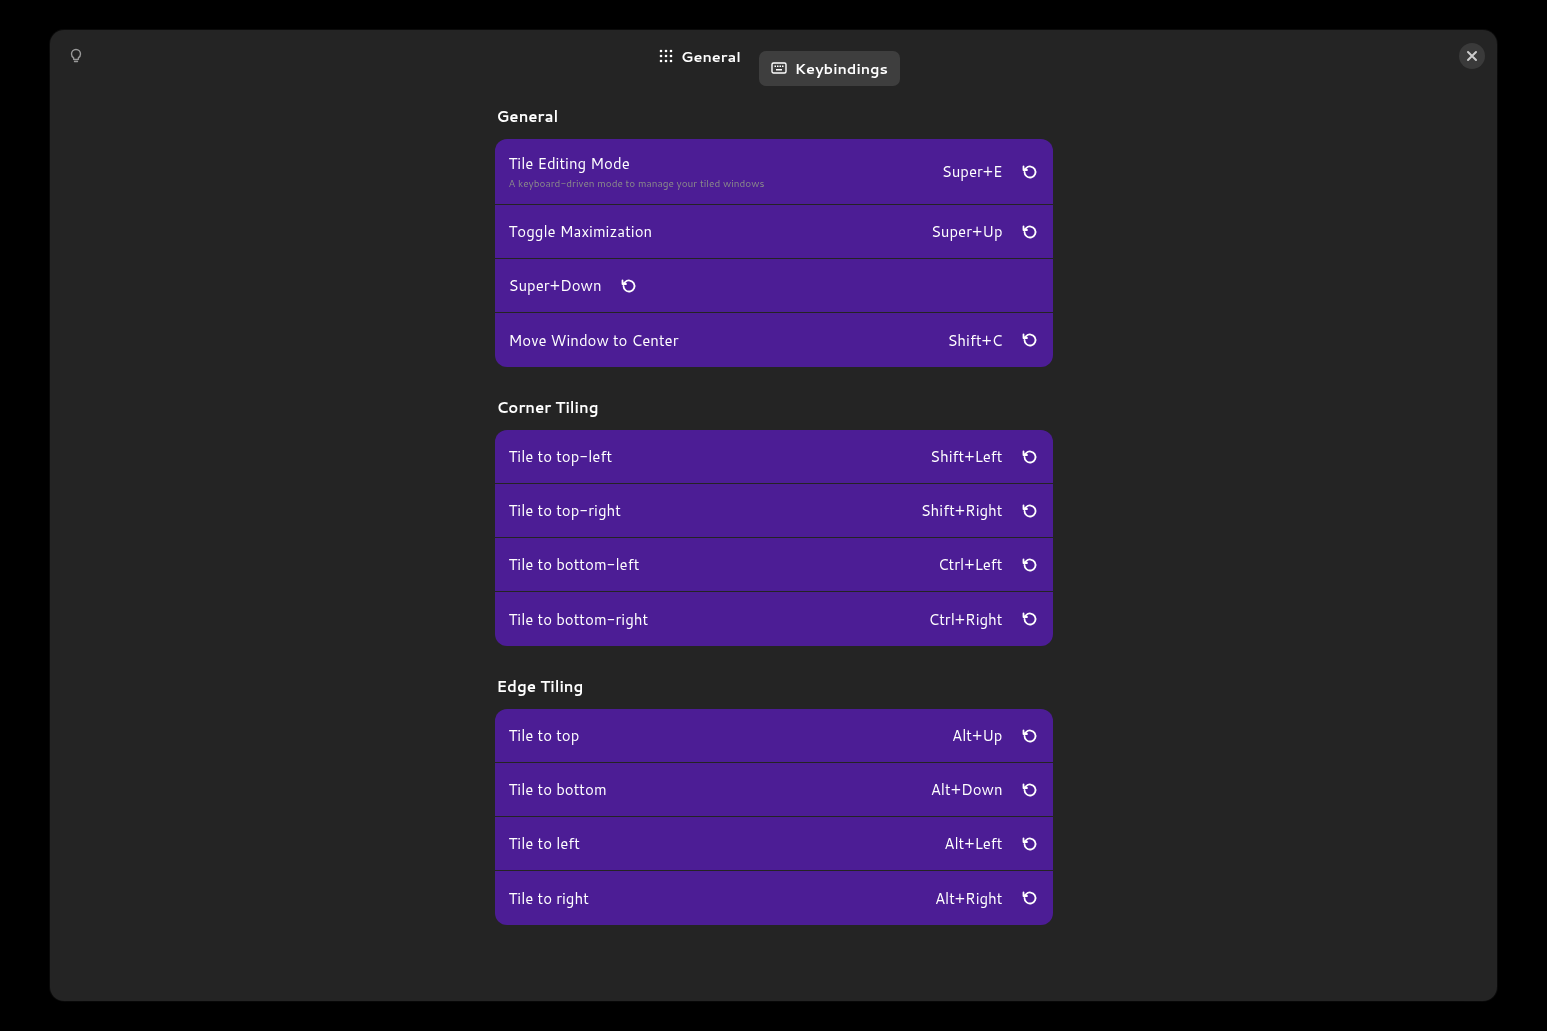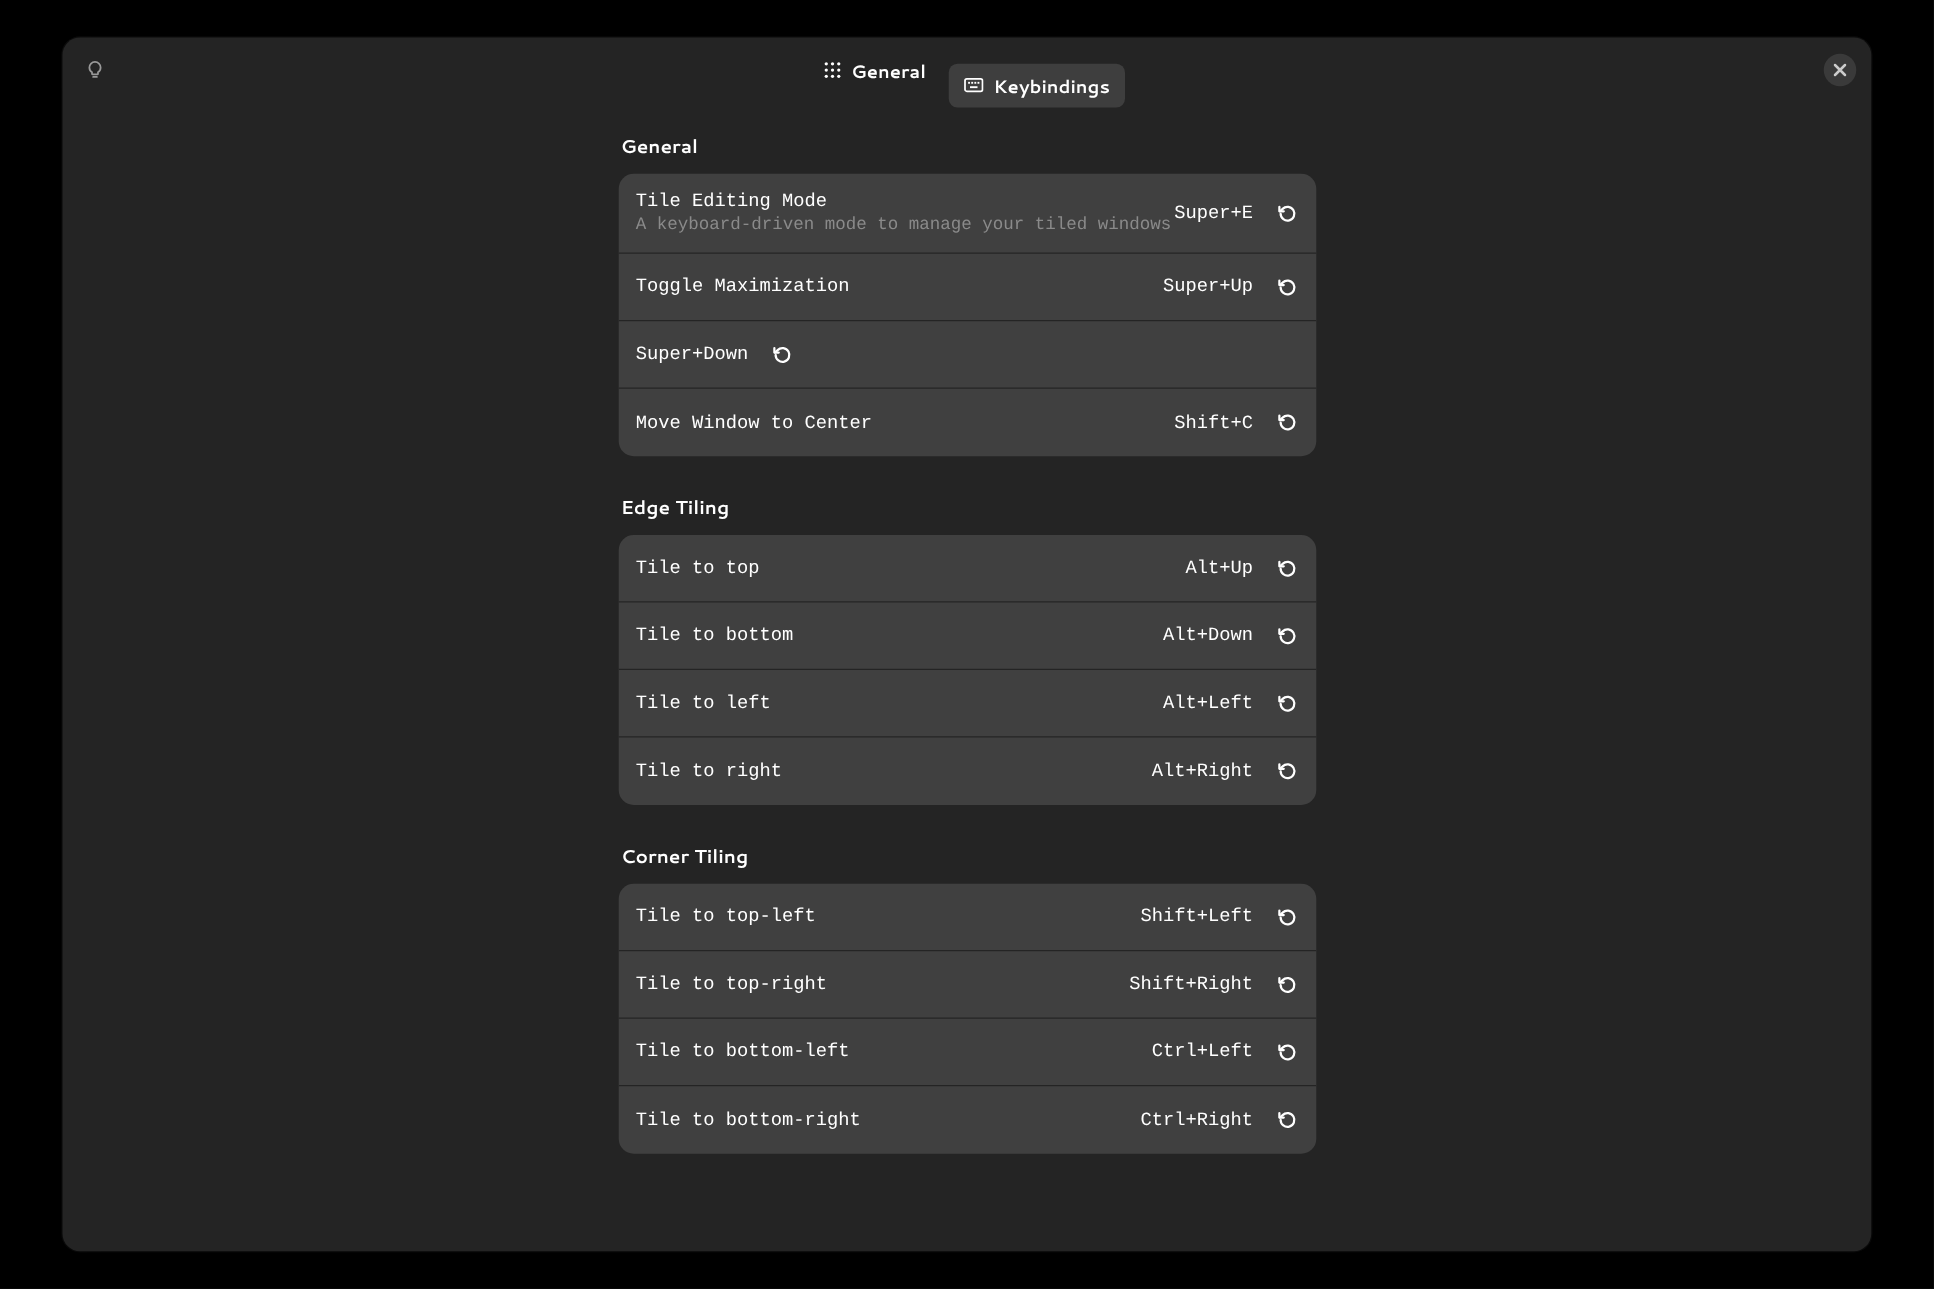--- a/index.html
+++ b/index.html
@@ -110,24 +110,23 @@
       margin: 0 auto 30px auto;
     }
     .section-title {
       color: #fff;
       font-size: 15px;
       font-weight: 700;
       margin-bottom: 12px;
       padding-left: 2px;
     }
     .group {
-      background: #404040;
+      background: #4c1d95;
       border-radius: 12px;
       overflow: hidden;
-      font-family: Liberation Mono, monospace;
     }
     .row {
       display: flex;
       align-items: center;
       padding: 14px 14px;
       border-bottom: 1px solid #242424;
       cursor: pointer;
       min-height: 54px;
     }
     .row:last-child {
@@ -139,21 +138,21 @@
       flex-direction: column;
       gap: 2px;
     }
     .row-title {
       color: #fff;
       font-size: 15px;
       font-weight: 400;
     }
     .row-subtitle {
       color: #8a8a8a;
-      font-size: 14px;
+      font-size: 10px;
     }
     .row-accel {
       color: #fff;
       font-size: 15px;
       margin-right: 18px;
     }
     .reset-icon {
       color: #fff;
       display: flex;
       align-items: center;
@@ -265,20 +264,74 @@
             <svg viewBox="0 0 18 18">
                 <path d="M3.5 9a5.5 5.5 0 1 0 1.6-3.9L3 7" stroke="currentColor" stroke-width="1.8" fill="none" stroke-linecap="round" stroke-linejoin="round"></path>
                 <path d="M2.5 3.5 V7 H6" stroke="currentColor" stroke-width="1.8" fill="none" stroke-linecap="round" stroke-linejoin="round"></path>
               </svg>
           </div>
         </div>
       </div>
     </div>
 
     <div class="section">
+      <div class="section-title">Corner Tiling</div>
+      <div class="group">
+        <div class="row">
+          <div class="row-main">
+            <div class="row-title">Tile to top-left</div>
+          </div>
+          <div class="row-accel">Shift+Left</div>
+          <div class="reset-icon">
+            <svg viewBox="0 0 18 18">
+                <path d="M3.5 9a5.5 5.5 0 1 0 1.6-3.9L3 7" stroke="currentColor" stroke-width="1.8" fill="none" stroke-linecap="round" stroke-linejoin="round"></path>
+                <path d="M2.5 3.5 V7 H6" stroke="currentColor" stroke-width="1.8" fill="none" stroke-linecap="round" stroke-linejoin="round"></path>
+              </svg>
+          </div>
+        </div>
+        <div class="row">
+          <div class="row-main">
+            <div class="row-title">Tile to top-right</div>
+          </div>
+          <div class="row-accel">Shift+Right</div>
+          <div class="reset-icon">
+            <svg viewBox="0 0 18 18">
+                <path d="M3.5 9a5.5 5.5 0 1 0 1.6-3.9L3 7" stroke="currentColor" stroke-width="1.8" fill="none" stroke-linecap="round" stroke-linejoin="round"></path>
+                <path d="M2.5 3.5 V7 H6" stroke="currentColor" stroke-width="1.8" fill="none" stroke-linecap="round" stroke-linejoin="round"></path>
+              </svg>
+          </div>
+        </div>
+        <div class="row">
+          <div class="row-main">
+            <div class="row-title">Tile to bottom-left</div>
+          </div>
+          <div class="row-accel">Ctrl+Left</div>
+          <div class="reset-icon">
+            <svg viewBox="0 0 18 18">
+                <path d="M3.5 9a5.5 5.5 0 1 0 1.6-3.9L3 7" stroke="currentColor" stroke-width="1.8" fill="none" stroke-linecap="round" stroke-linejoin="round"></path>
+                <path d="M2.5 3.5 V7 H6" stroke="currentColor" stroke-width="1.8" fill="none" stroke-linecap="round" stroke-linejoin="round"></path>
+              </svg>
+          </div>
+        </div>
+        <div class="row">
+          <div class="row-main">
+            <div class="row-title">Tile to bottom-right</div>
+          </div>
+          <div class="row-accel">Ctrl+Right</div>
+          <div class="reset-icon">
+            <svg viewBox="0 0 18 18">
+                <path d="M3.5 9a5.5 5.5 0 1 0 1.6-3.9L3 7" stroke="currentColor" stroke-width="1.8" fill="none" stroke-linecap="round" stroke-linejoin="round"></path>
+                <path d="M2.5 3.5 V7 H6" stroke="currentColor" stroke-width="1.8" fill="none" stroke-linecap="round" stroke-linejoin="round"></path>
+              </svg>
+          </div>
+        </div>
+      </div>
+    </div>
+
+    <div class="section">
       <div class="section-title">Edge Tiling</div>
       <div class="group">
         <div class="row">
           <div class="row-main">
             <div class="row-title">Tile to top</div>
           </div>
           <div class="row-accel">Alt+Up</div>
           <div class="reset-icon">
             <svg viewBox="0 0 18 18">
                 <path d="M3.5 9a5.5 5.5 0 1 0 1.6-3.9L3 7" stroke="currentColor" stroke-width="1.8" fill="none" stroke-linecap="round" stroke-linejoin="round"></path>
@@ -318,68 +371,14 @@
           <div class="reset-icon">
             <svg viewBox="0 0 18 18">
                 <path d="M3.5 9a5.5 5.5 0 1 0 1.6-3.9L3 7" stroke="currentColor" stroke-width="1.8" fill="none" stroke-linecap="round" stroke-linejoin="round"></path>
                 <path d="M2.5 3.5 V7 H6" stroke="currentColor" stroke-width="1.8" fill="none" stroke-linecap="round" stroke-linejoin="round"></path>
               </svg>
           </div>
         </div>
       </div>
     </div>
 
-    <div class="section">
-      <div class="section-title">Corner Tiling</div>
-      <div class="group">
-        <div class="row">
-          <div class="row-main">
-            <div class="row-title">Tile to top-left</div>
-          </div>
-          <div class="row-accel">Shift+Left</div>
-          <div class="reset-icon">
-            <svg viewBox="0 0 18 18">
-                <path d="M3.5 9a5.5 5.5 0 1 0 1.6-3.9L3 7" stroke="currentColor" stroke-width="1.8" fill="none" stroke-linecap="round" stroke-linejoin="round"></path>
-                <path d="M2.5 3.5 V7 H6" stroke="currentColor" stroke-width="1.8" fill="none" stroke-linecap="round" stroke-linejoin="round"></path>
-              </svg>
-          </div>
-        </div>
-        <div class="row">
-          <div class="row-main">
-            <div class="row-title">Tile to top-right</div>
-          </div>
-          <div class="row-accel">Shift+Right</div>
-          <div class="reset-icon">
-            <svg viewBox="0 0 18 18">
-                <path d="M3.5 9a5.5 5.5 0 1 0 1.6-3.9L3 7" stroke="currentColor" stroke-width="1.8" fill="none" stroke-linecap="round" stroke-linejoin="round"></path>
-                <path d="M2.5 3.5 V7 H6" stroke="currentColor" stroke-width="1.8" fill="none" stroke-linecap="round" stroke-linejoin="round"></path>
-              </svg>
-          </div>
-        </div>
-        <div class="row">
-          <div class="row-main">
-            <div class="row-title">Tile to bottom-left</div>
-          </div>
-          <div class="row-accel">Ctrl+Left</div>
-          <div class="reset-icon">
-            <svg viewBox="0 0 18 18">
-                <path d="M3.5 9a5.5 5.5 0 1 0 1.6-3.9L3 7" stroke="currentColor" stroke-width="1.8" fill="none" stroke-linecap="round" stroke-linejoin="round"></path>
-                <path d="M2.5 3.5 V7 H6" stroke="currentColor" stroke-width="1.8" fill="none" stroke-linecap="round" stroke-linejoin="round"></path>
-              </svg>
-          </div>
-        </div>
-        <div class="row">
-          <div class="row-main">
-            <div class="row-title">Tile to bottom-right</div>
-          </div>
-          <div class="row-accel">Ctrl+Right</div>
-          <div class="reset-icon">
-            <svg viewBox="0 0 18 18">
-                <path d="M3.5 9a5.5 5.5 0 1 0 1.6-3.9L3 7" stroke="currentColor" stroke-width="1.8" fill="none" stroke-linecap="round" stroke-linejoin="round"></path>
-                <path d="M2.5 3.5 V7 H6" stroke="currentColor" stroke-width="1.8" fill="none" stroke-linecap="round" stroke-linejoin="round"></path>
-              </svg>
-          </div>
-        </div>
-      </div>
-    </div>
-
   </div>
 </div>
 
 </body></html>

